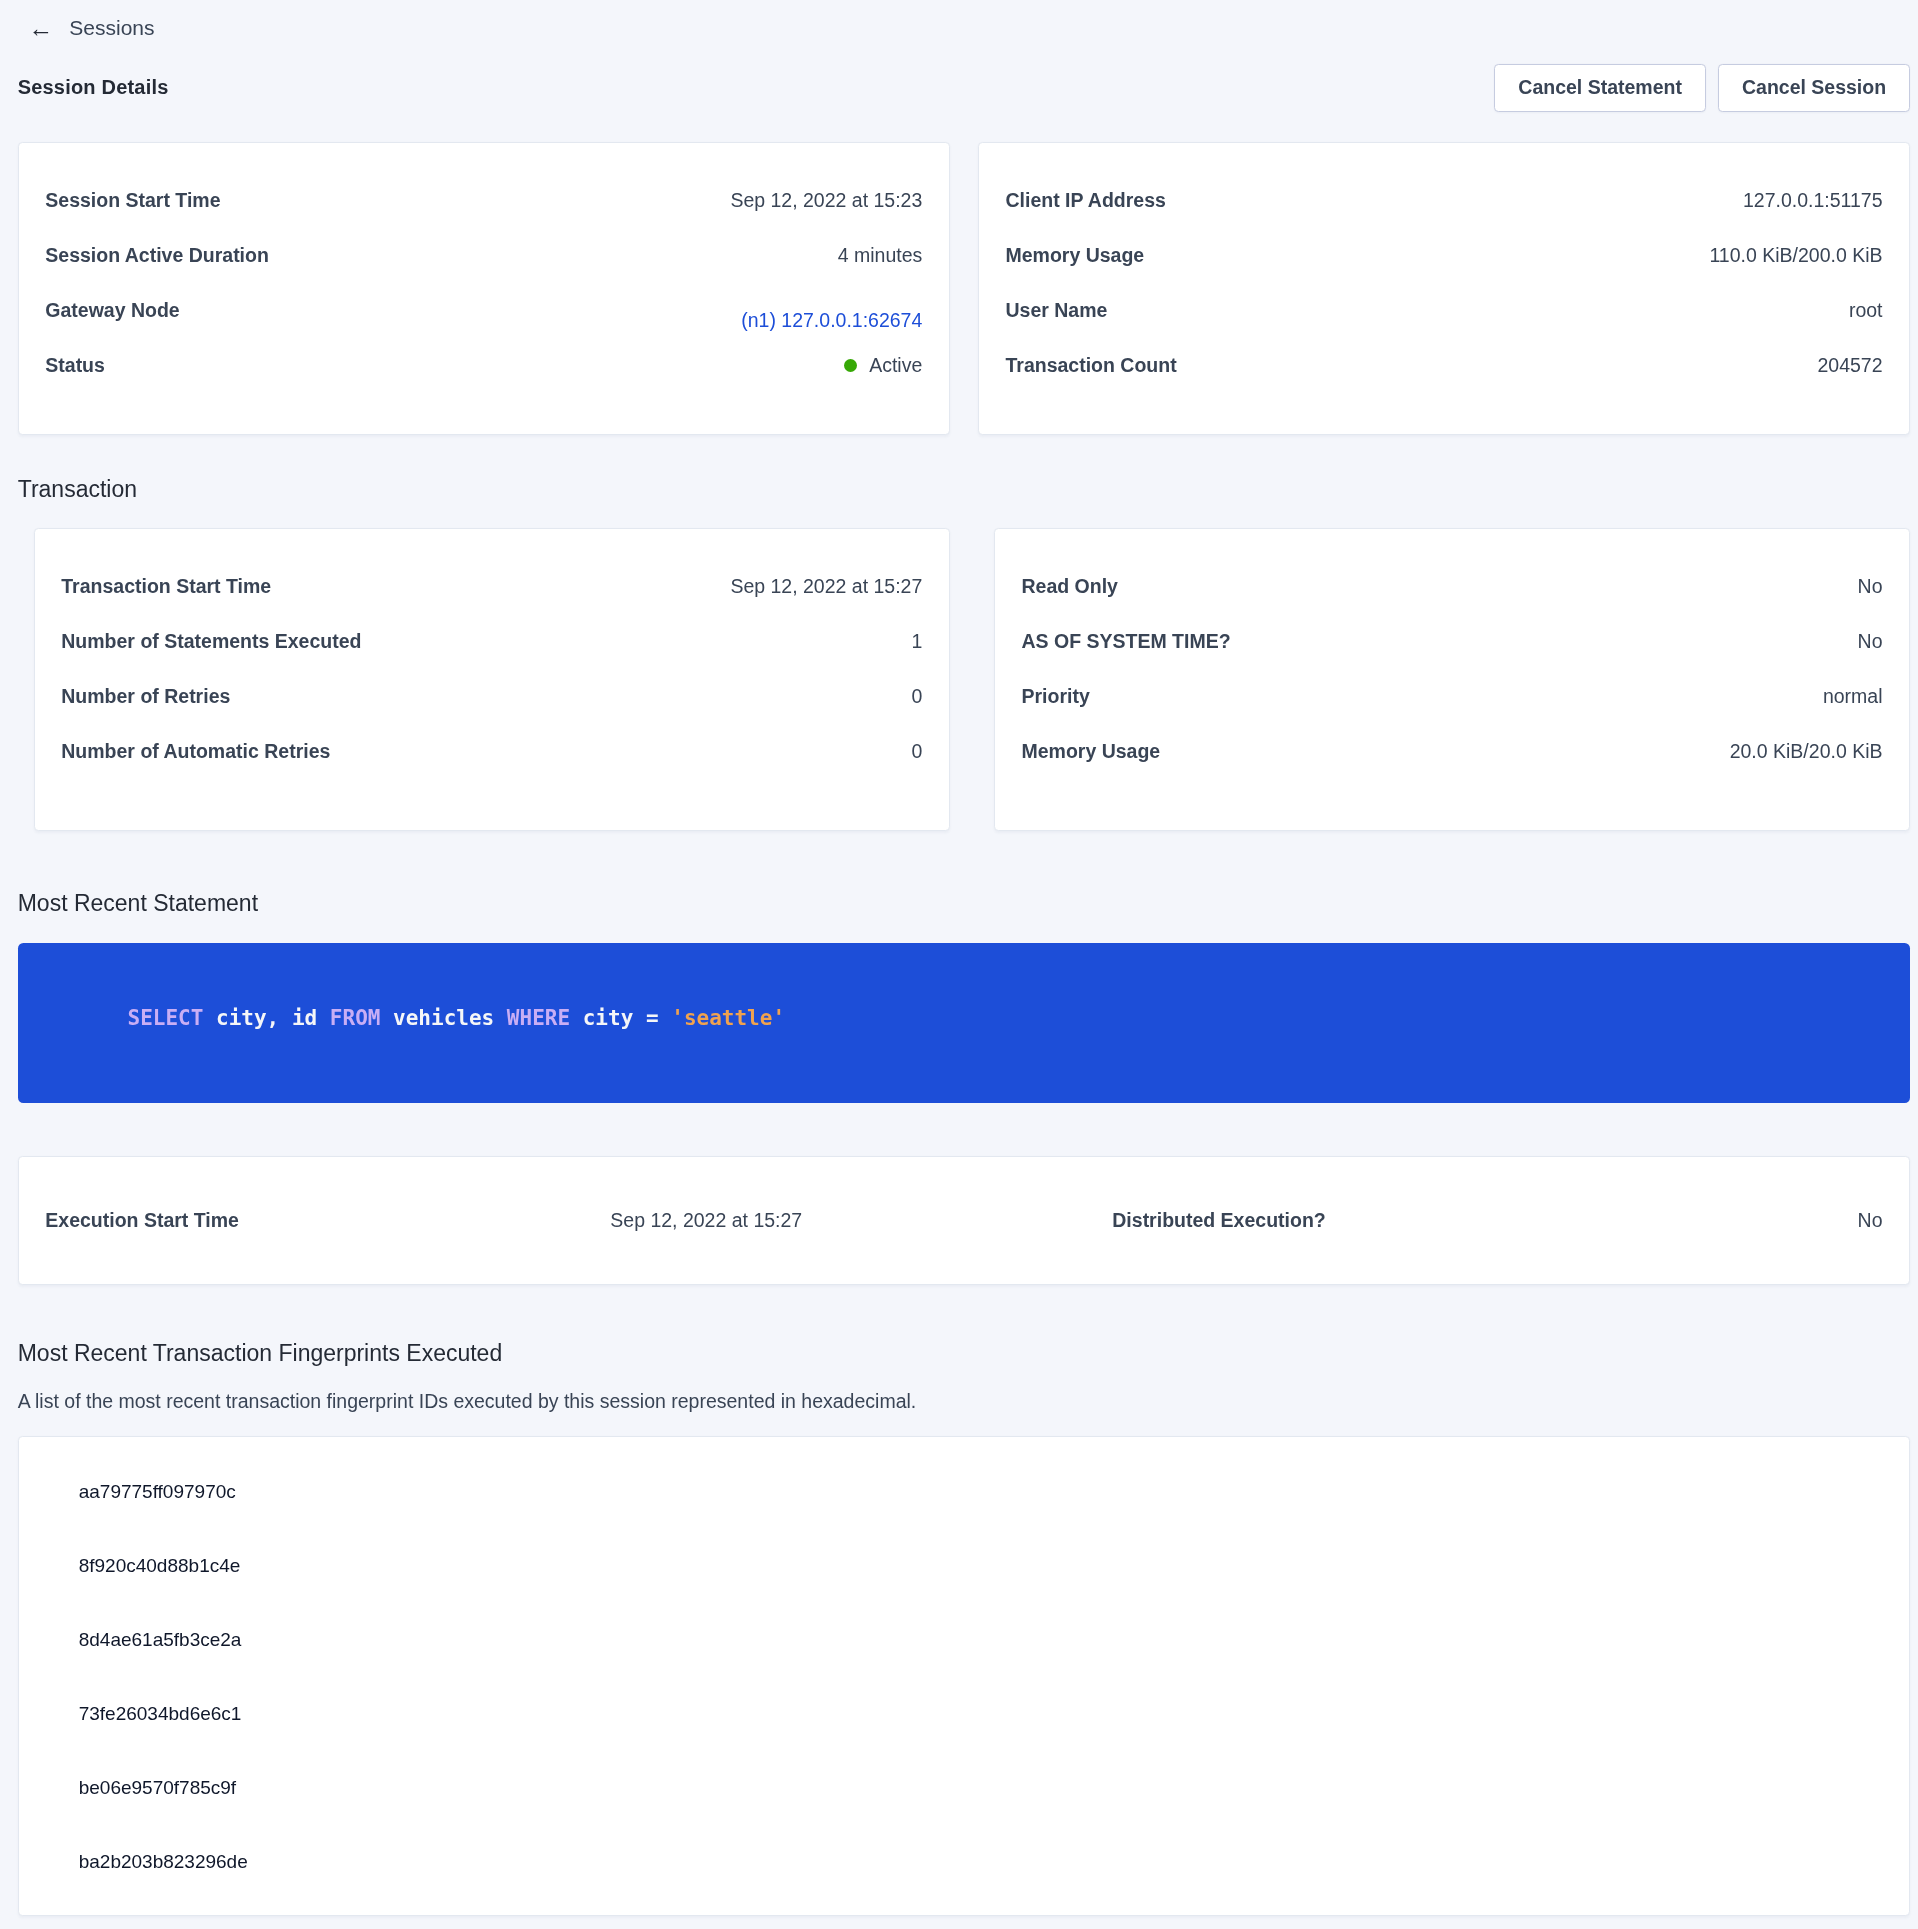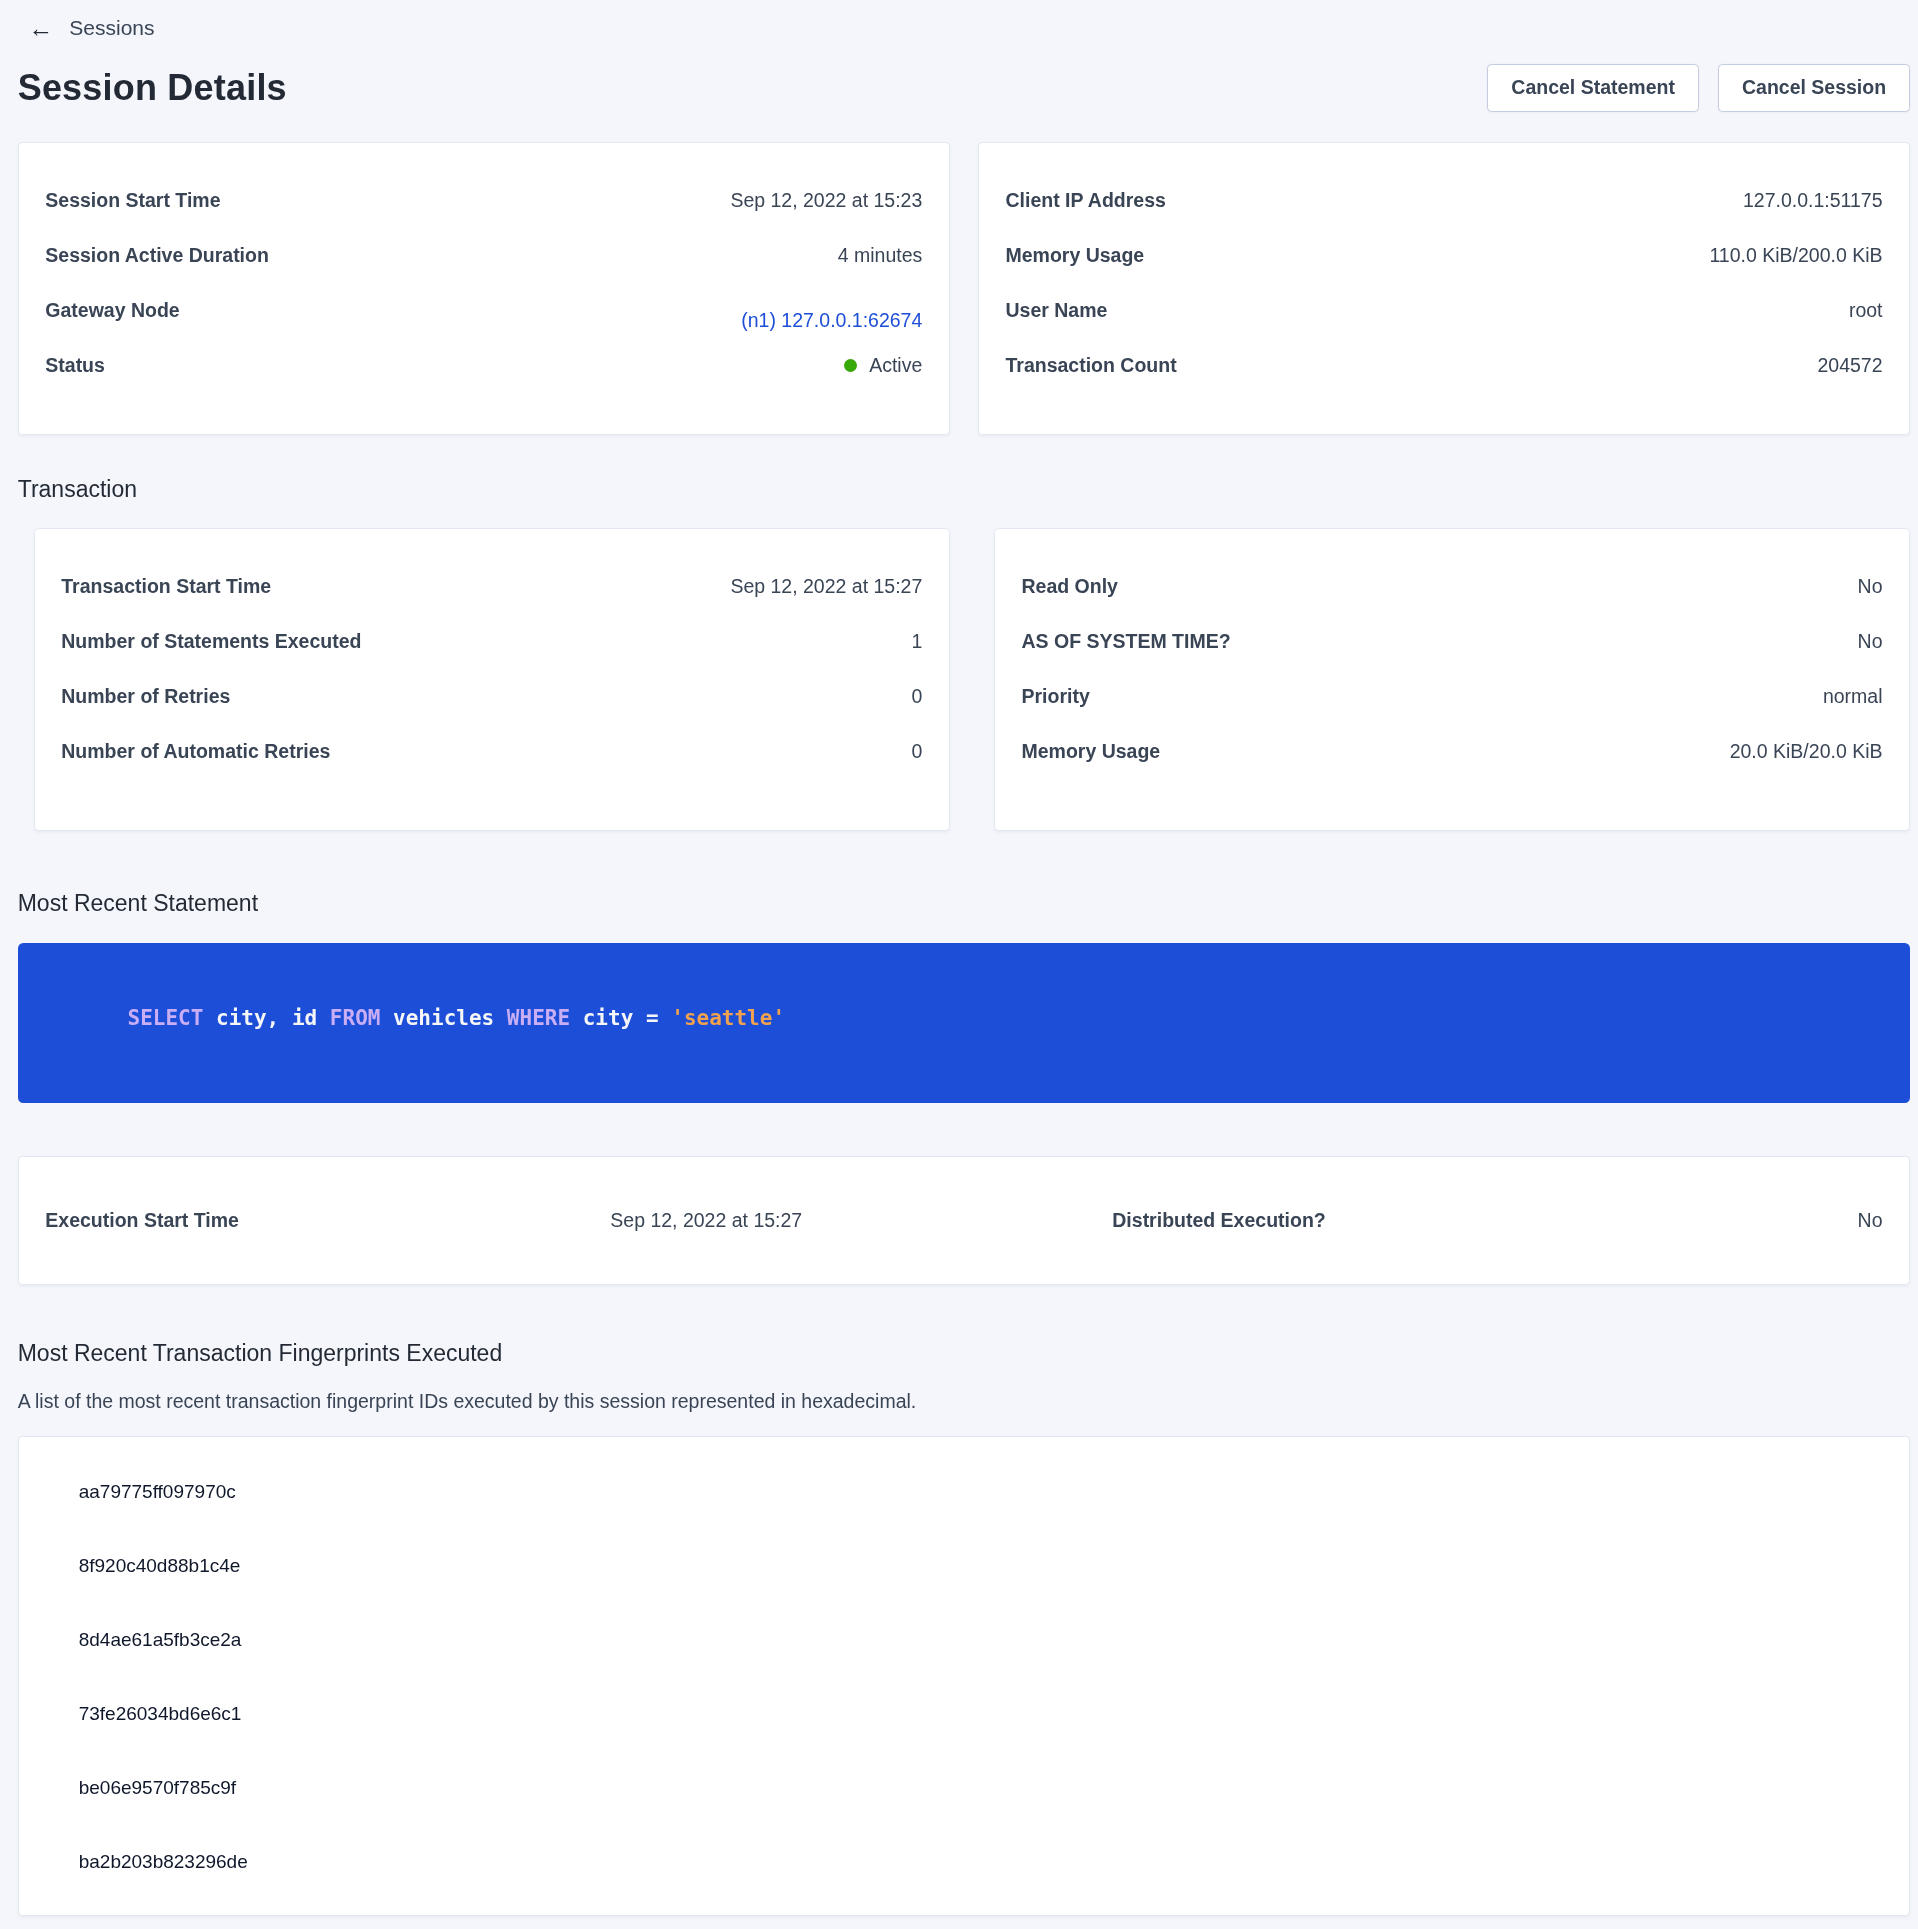--- a/index.html
+++ b/index.html
@@ -20,24 +20,24 @@
     cursor: pointer; width: fit-content;
   }
   .back-arrow { font-size: 25px; line-height: 1; color: #242a35; }
 
   
   .title-row {
     display: flex; justify-content: space-between; align-items: center;
     margin-top: 23px;
   }
   .page-title {
-    font-size: 36px; font-weight: bold; color: #242a35;
+    font-size: 20px; font-weight: bold; color: #242a35;
     letter-spacing: 0.2px;
   }
-  .btn-group { display: flex; gap: 19px; }
+  .btn-group { display: flex; gap: 12px; }
   .btn {
     background: #ffffff;
     border: 0.9px solid #c6cce0;
     border-radius: 4.4px;
     padding: 11.5px 23px;
     font-size: 19.5px; font-weight: bold; color: #394455;
     font-family: "Liberation Sans", sans-serif;
     cursor: pointer;
     box-shadow: 0 0.9px 1.8px rgba(56,76,108,0.05);
   }

